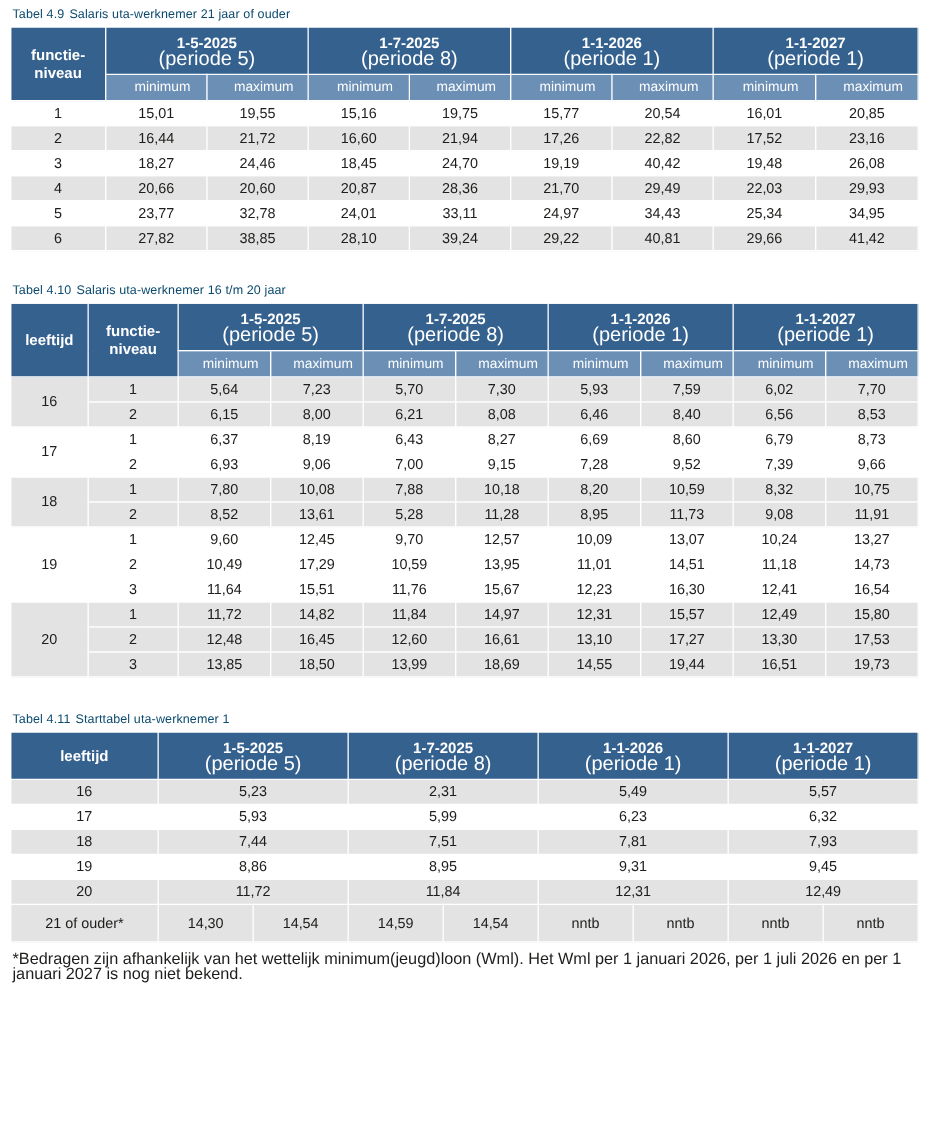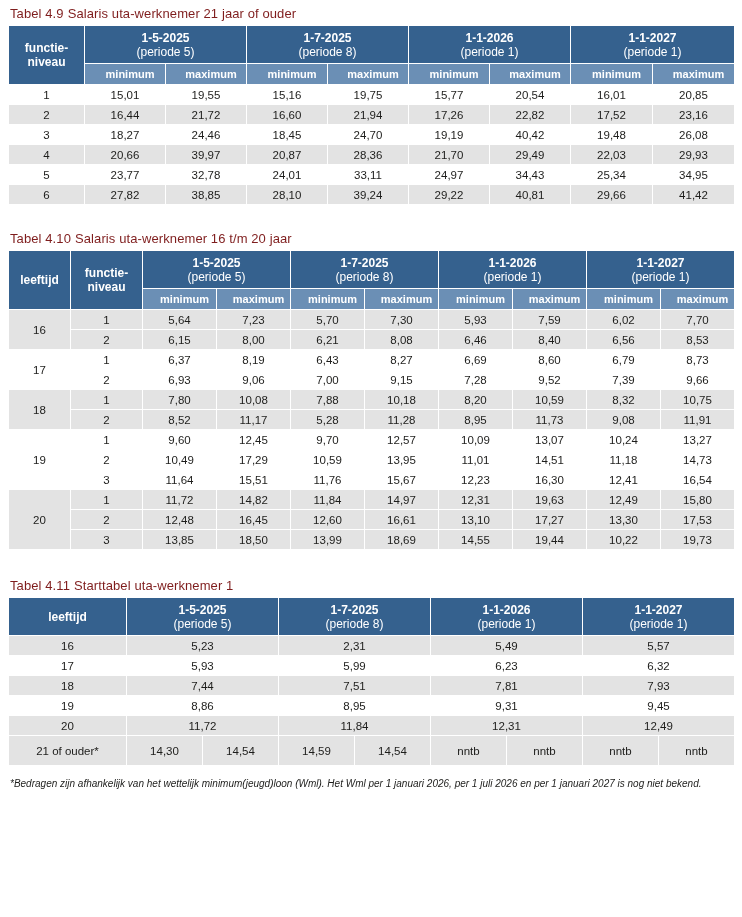--- a/index.html
+++ b/index.html
@@ -5,22 +5,22 @@
   * { box-sizing: border-box; }
   html, body {
     margin: 0; padding: 0;
     width: 742px;
     background: #ffffff;
     font-family: "Liberation Sans", sans-serif;
   }
   body { padding: 6px 8px 8px 8px; }
 
   .table-title {
-    color: #7f1d1d;
-    font-size: 13px;
+    color: #0c4a6e;
+    font-size: 10px;
     margin: 0 0 4px 2px;
     letter-spacing: 0.1px;
   }
   .table-title .num { margin-right: 4px; }
 
   table {
     border-collapse: collapse;
     width: 726px;
     table-layout: fixed;
   }
@@ -36,43 +36,42 @@
     background: #35618e;
     color: #ffffff;
     font-weight: bold;
     font-size: 12px;
     height: 23px;
   }
   .hdr.two-line { height: 38px; line-height: 14px; }
   .hdr .sub {
     display: block;
     font-weight: normal;
-    font-size: 12px;
+    font-size: 16px;
   }
   .subhdr {
     background: #6b8fb5;
     color: #ffffff;
-    font-weight: bold;
+    font-weight: normal;
     font-size: 11px;
     height: 21px;
     padding-left: 10px;
   }
   .row-alt { background: #e3e3e3; }
   .row-plain { background: #ffffff; }
   .cell { height: 20px; }
 
   .spacer { height: 26px; }
   .spacer-lg { height: 28px; }
 
   .footnote {
-    font-size: 10px;
-    font-style: italic;
+    font-size: 13px;
     color: #1d1d1b;
     margin: 7px 2px 0 2px;
-    line-height: 22px;
+    line-height: 12px;
   }
 </style>
 </head>
 <body>
 
 <div class="table-title">
   <span class="num">Tabel 4.9</span><span>Salaris uta-werknemer 21 jaar of ouder</span>
 </div>
 
 <table>
@@ -150,21 +149,21 @@
       <td class="cell">18,45</td>
       <td class="cell">24,70</td>
       <td class="cell">19,19</td>
       <td class="cell">40,42</td>
       <td class="cell">19,48</td>
       <td class="cell">26,08</td>
     </tr>
     <tr class="row-alt">
       <td class="cell">4</td>
       <td class="cell">20,66</td>
-      <td class="cell">39,97</td>
+      <td class="cell">20,60</td>
       <td class="cell">20,87</td>
       <td class="cell">28,36</td>
       <td class="cell">21,70</td>
       <td class="cell">29,49</td>
       <td class="cell">22,03</td>
       <td class="cell">29,93</td>
     </tr>
     <tr class="row-plain">
       <td class="cell">5</td>
       <td class="cell">23,77</td>
@@ -300,21 +299,21 @@
       <td class="cell">7,88</td>
       <td class="cell">10,18</td>
       <td class="cell">8,20</td>
       <td class="cell">10,59</td>
       <td class="cell">8,32</td>
       <td class="cell">10,75</td>
     </tr>
     <tr class="row-alt">
       <td class="cell">2</td>
       <td class="cell">8,52</td>
-      <td class="cell">11,17</td>
+      <td class="cell">13,61</td>
       <td class="cell">5,28</td>
       <td class="cell">11,28</td>
       <td class="cell">8,95</td>
       <td class="cell">11,73</td>
       <td class="cell">9,08</td>
       <td class="cell">11,91</td>
     </tr>
 
     <tr class="row-plain">
       <td class="cell" rowspan="3">19</td>
@@ -352,21 +351,21 @@
     </tr>
 
     <tr class="row-alt">
       <td class="cell" rowspan="3">20</td>
       <td class="cell">1</td>
       <td class="cell">11,72</td>
       <td class="cell">14,82</td>
       <td class="cell">11,84</td>
       <td class="cell">14,97</td>
       <td class="cell">12,31</td>
-      <td class="cell">19,63</td>
+      <td class="cell">15,57</td>
       <td class="cell">12,49</td>
       <td class="cell">15,80</td>
     </tr>
     <tr class="row-alt">
       <td class="cell">2</td>
       <td class="cell">12,48</td>
       <td class="cell">16,45</td>
       <td class="cell">12,60</td>
       <td class="cell">16,61</td>
       <td class="cell">13,10</td>
@@ -375,21 +374,21 @@
       <td class="cell">17,53</td>
     </tr>
     <tr class="row-alt">
       <td class="cell">3</td>
       <td class="cell">13,85</td>
       <td class="cell">18,50</td>
       <td class="cell">13,99</td>
       <td class="cell">18,69</td>
       <td class="cell">14,55</td>
       <td class="cell">19,44</td>
-      <td class="cell">10,22</td>
+      <td class="cell">16,51</td>
       <td class="cell">19,73</td>
     </tr>
   </tbody>
 </table>
 
 <div class="spacer-lg"></div>
 
 <div class="table-title">
   <span class="num">Tabel 4.11</span><span>Starttabel uta-werknemer 1</span>
 </div>

